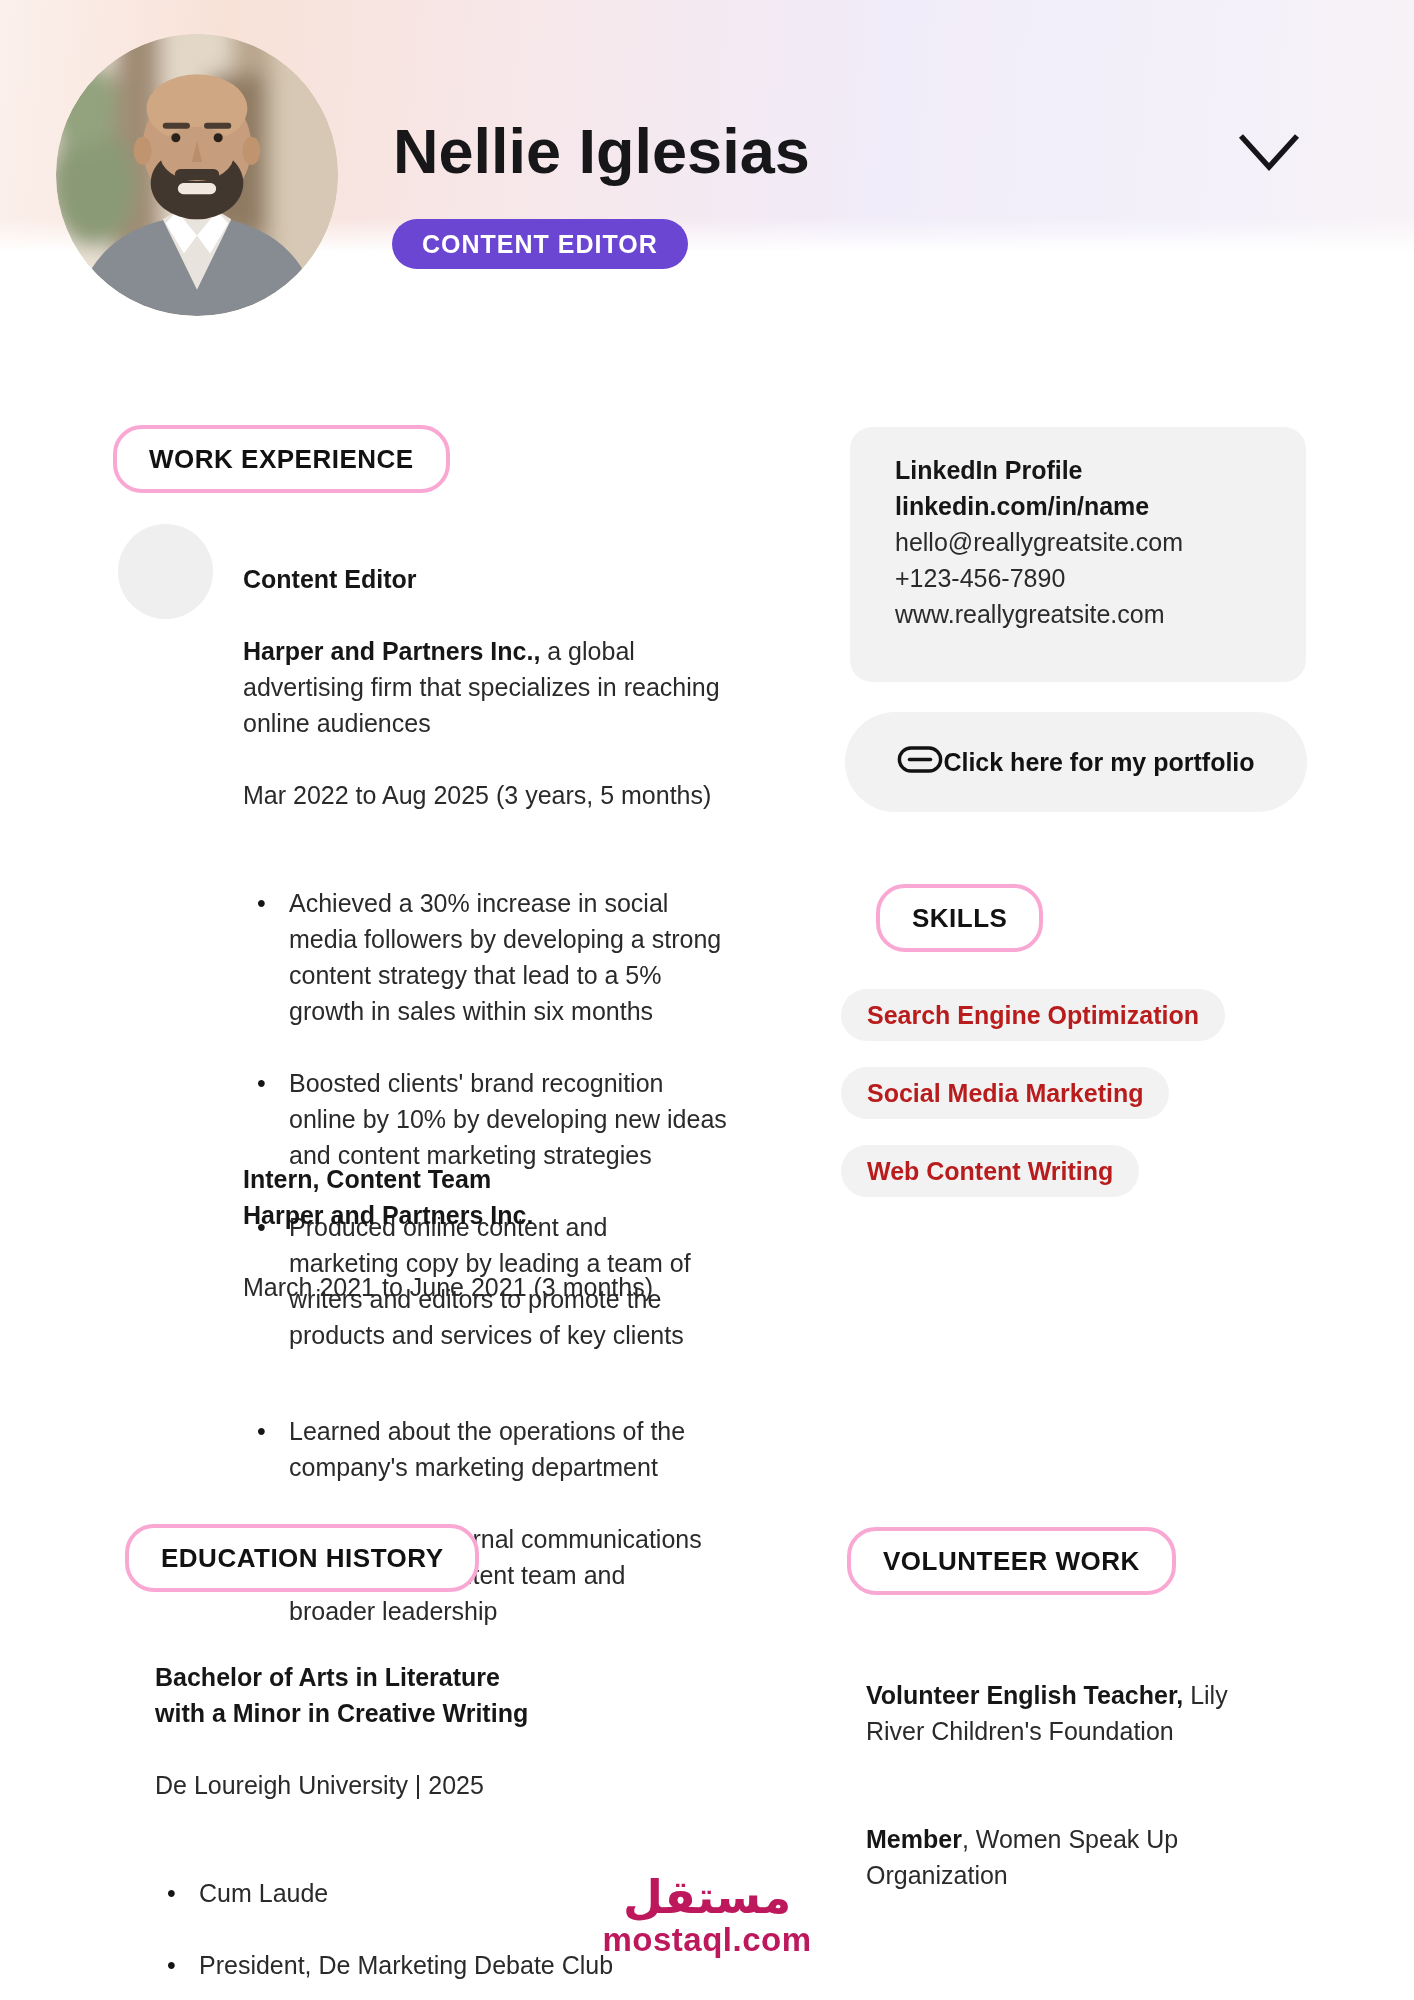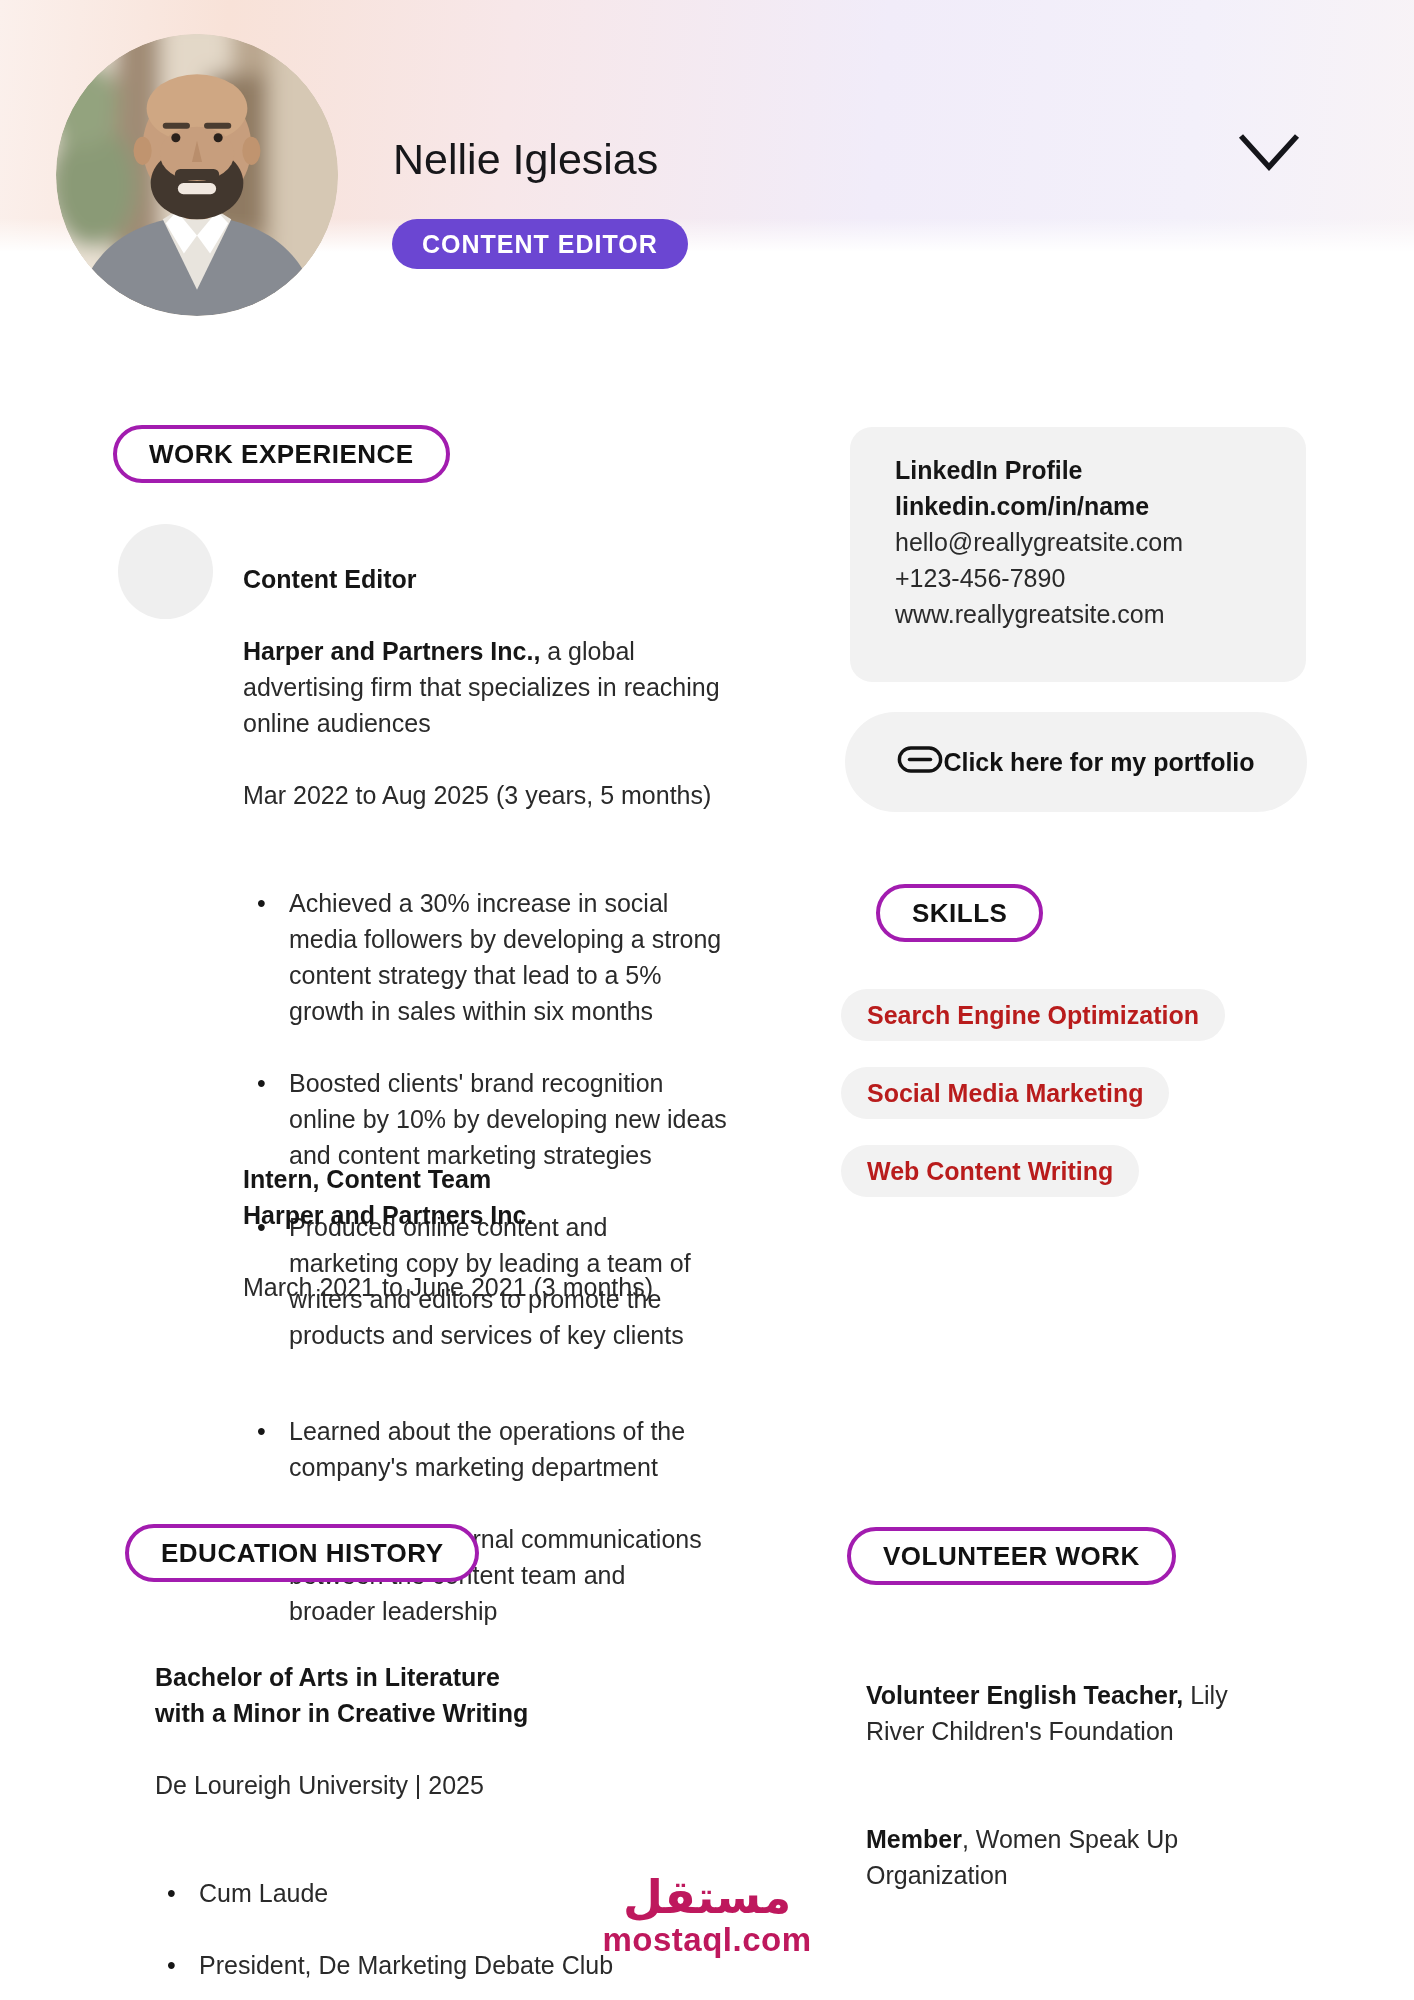--- a/index.html
+++ b/index.html
@@ -6,28 +6,28 @@
   html,body { background:#ffffff; }
   body { font-family:"Liberation Sans","DejaVu Sans",sans-serif; color:#262626; }
   .page { position:relative; width:1414px; height:2000px; background:#ffffff; overflow:hidden; margin:0 auto; }
 
   
   .header-gradient { position:absolute; left:0; top:0; width:1414px; height:252px;
     background:linear-gradient(95deg,#fbf0ec 0%,#f8e2d8 16%,#f7e7e9 36%,#f1ecf9 62%,#f3f0fa 84%,#f8f3f6 100%); }
   .header-gradient::after { content:""; position:absolute; left:0; bottom:0; width:100%; height:34px;
     background:linear-gradient(to bottom,rgba(255,255,255,0),#ffffff); }
   .avatar { position:absolute; left:56px; top:34px; width:282px; height:282px; border-radius:50%; overflow:hidden; }
-  .name { position:absolute; left:393px; top:128px; font-size:43px; font-weight:400; color:#17171a; letter-spacing:0; line-height:62px; }
+  .name { position:absolute; left:393px; top:120px; font-size:63px; font-weight:700; color:#17171a; letter-spacing:0; line-height:62px; }
   .role-badge { position:absolute; left:392px; top:219px; height:50px; line-height:50px; padding:0 30px;
     background:#6B46D2; color:#ffffff; font-size:25px; font-weight:700; letter-spacing:1px; border-radius:25px; }
   .chevron { position:absolute; left:1238px; top:131px; }
 
   
-  .pill { position:absolute; height:58px; display:inline-flex; align-items:center; padding:0 32px;
-    background:#ffffff; border:4px solid #a21caf; border-radius:29px;
+  .pill { position:absolute; height:68px; display:inline-flex; align-items:center; padding:0 32px;
+    background:#ffffff; border:4px solid #f9a8d4; border-radius:29px;
     font-size:26px; font-weight:700; color:#121212; letter-spacing:0.5px; white-space:nowrap; }
   .pill-work { left:113px; top:425px; }
   .pill-education { left:125px; top:1524px; }
   .pill-skills { left:876px; top:884px; }
   .pill-volunteer { left:847px; top:1527px;text-align:center; }
 
   
   .logo-circle { position:absolute; left:118px; top:524px; width:95px; height:95px; border-radius:50%; background:#efefef; }
   .textblock { position:absolute; font-size:25px; line-height:36px; color:#2a2a2a; white-space:pre-line; }
   .job1 { left:243px; top:525px; width:640px; }

